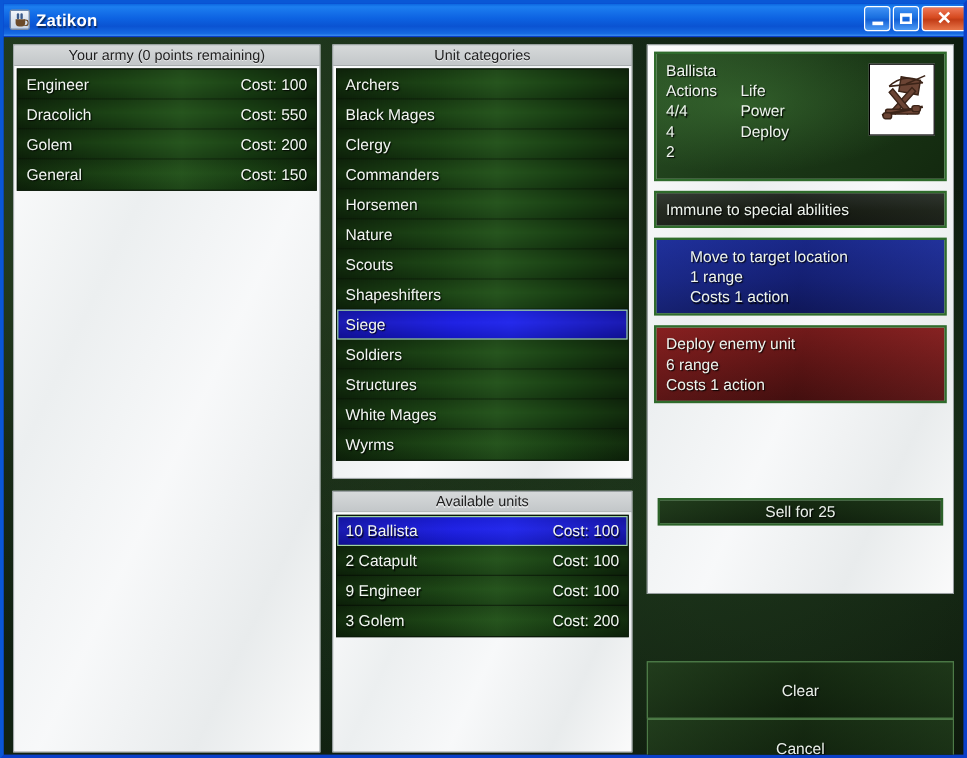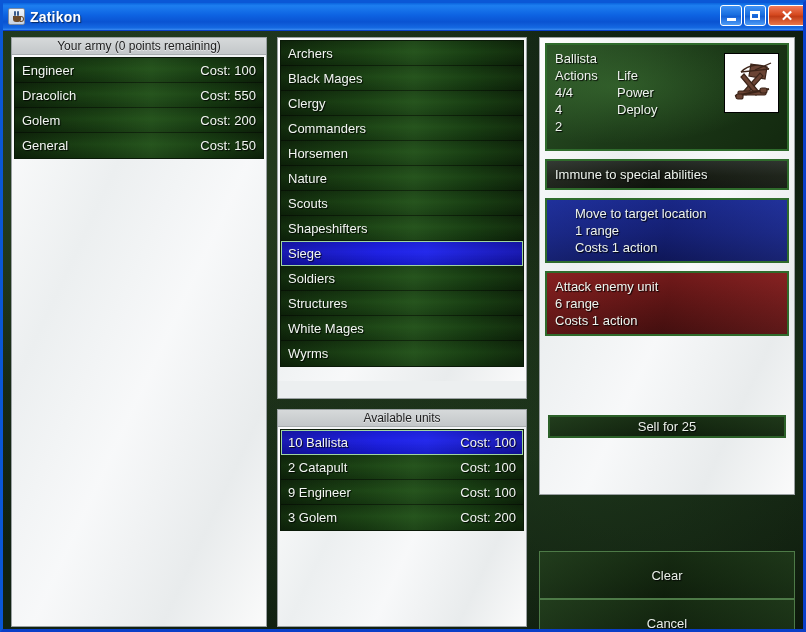--- a/index.html
+++ b/index.html
@@ -242,20 +242,21 @@
             </div>
             <div class="row">
               <span>General</span>
               <span class="cost">Cost: 150</span>
             </div>
           </div>
       </div>
     </div>
 
     <div class="panel" style="left:274px; top:6px; width:250px; height:362px;">
+      <div class="ptitle">Unit categories</div>
       <div class="pbody" style="height:343px;">
         <div class="rowlist" id="category-rows">
             <div class="row">
               <span>Archers</span>
             </div>
             <div class="row">
               <span>Black Mages</span>
             </div>
             <div class="row">
               <span>Clergy</span>
@@ -355,21 +356,21 @@
         <div id="ability-list">
             <div class="block ability" style="margin-top: 8px;">
               <div>Immune to special abilities</div>
             </div>
             <div class="block move" style="margin-top: 8px;">
               <div>Move to target location</div>
               <div>1 range</div>
               <div>Costs 1 action</div>
             </div>
             <div class="block attack" style="margin-top: 8px;">
-              <div>Attack enemy unit</div>
+              <div>Deploy enemy unit</div>
               <div>6 range</div>
               <div>Costs 1 action</div>
             </div>
           </div>
 
         <div class="gbtn sellbtn" style="left:8px; right:8px; top:377px; height:23px;">Sell for 25</div>
       </div>
     </div>
 
     <div class="gbtn" style="position:absolute; left:536px; top:472px; width:256px; height:48px;margin-top:48px;">Save and Exit</div>

